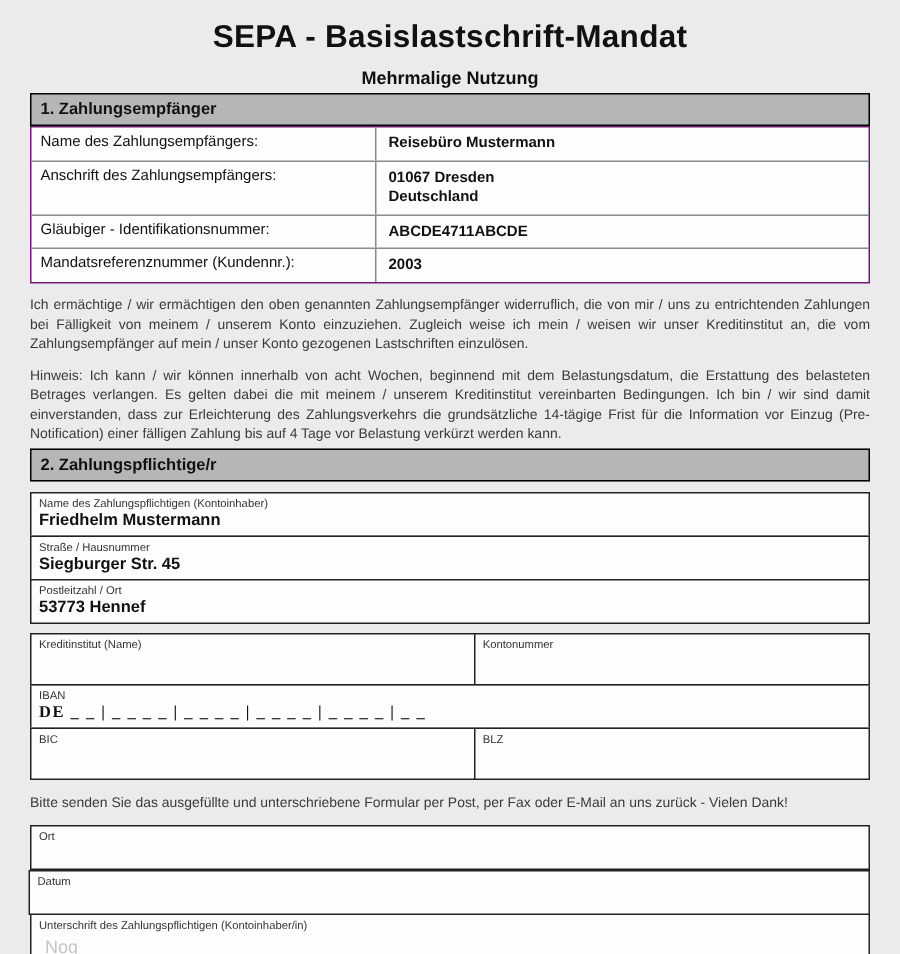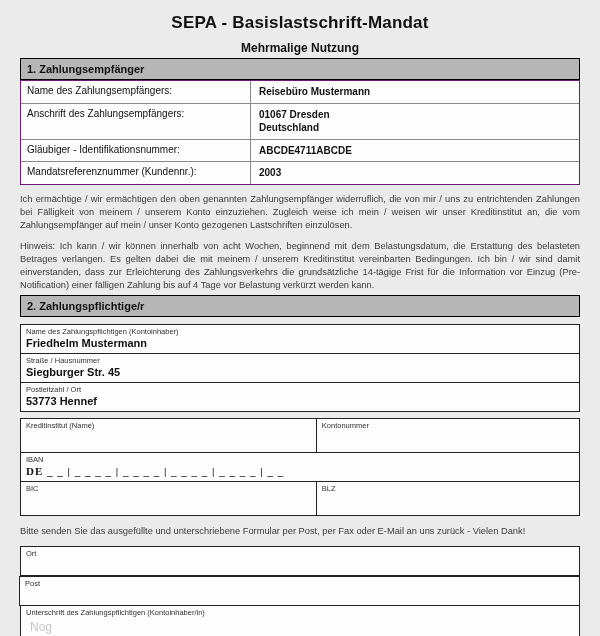--- a/index.html
+++ b/index.html
@@ -5,21 +5,21 @@
   * { margin:0; padding:0; box-sizing:border-box; }
   html,body { width:600px; height:636px; }
   body {
     background:#ebebeb;
     font-family:"Liberation Sans", sans-serif;
     color:#111;
     overflow:hidden;
   }
   .page { width:600px; height:636px; padding:8px 20px 0 20px; }
 
-  .title { text-align:center; font-size:17px; font-weight:bold; margin-top:5px; letter-spacing:0.2px; }
+  .title { text-align:center; font-size:21px; font-weight:bold; margin-top:5px; letter-spacing:0.2px; }
   .subtitle { text-align:center; font-size:12px; font-weight:bold; margin-top:8px; }
 
   .section-header {
     margin-top:3px;
     background:#b6b6b6;
     border:1px solid #000;
     font-size:11px;
     font-weight:bold;
     padding:4px 6px;
   }
@@ -153,21 +153,21 @@
     </div>
 
     <div class="note">Bitte senden Sie das ausgefüllte und unterschriebene Formular per Post, per Fax oder E-Mail an uns zurück - Vielen Dank!</div>
 
     <div class="field-row ort-row">
       <div class="field col-left">
         <div class="field-label">Ort</div>
         <div class="field-value"></div>
       </div>
       <div class="field">
-        <div class="field-label">Post</div>
+        <div class="field-label">Datum</div>
         <div class="field-value"></div>
       </div>
     </div>
 
     <div class="field signature">
       <div class="field-label">Unterschrift des Zahlungspflichtigen (Kontoinhaber/in)</div>
       <div class="watermark">Nog</div>
     </div>
 
   </div>

